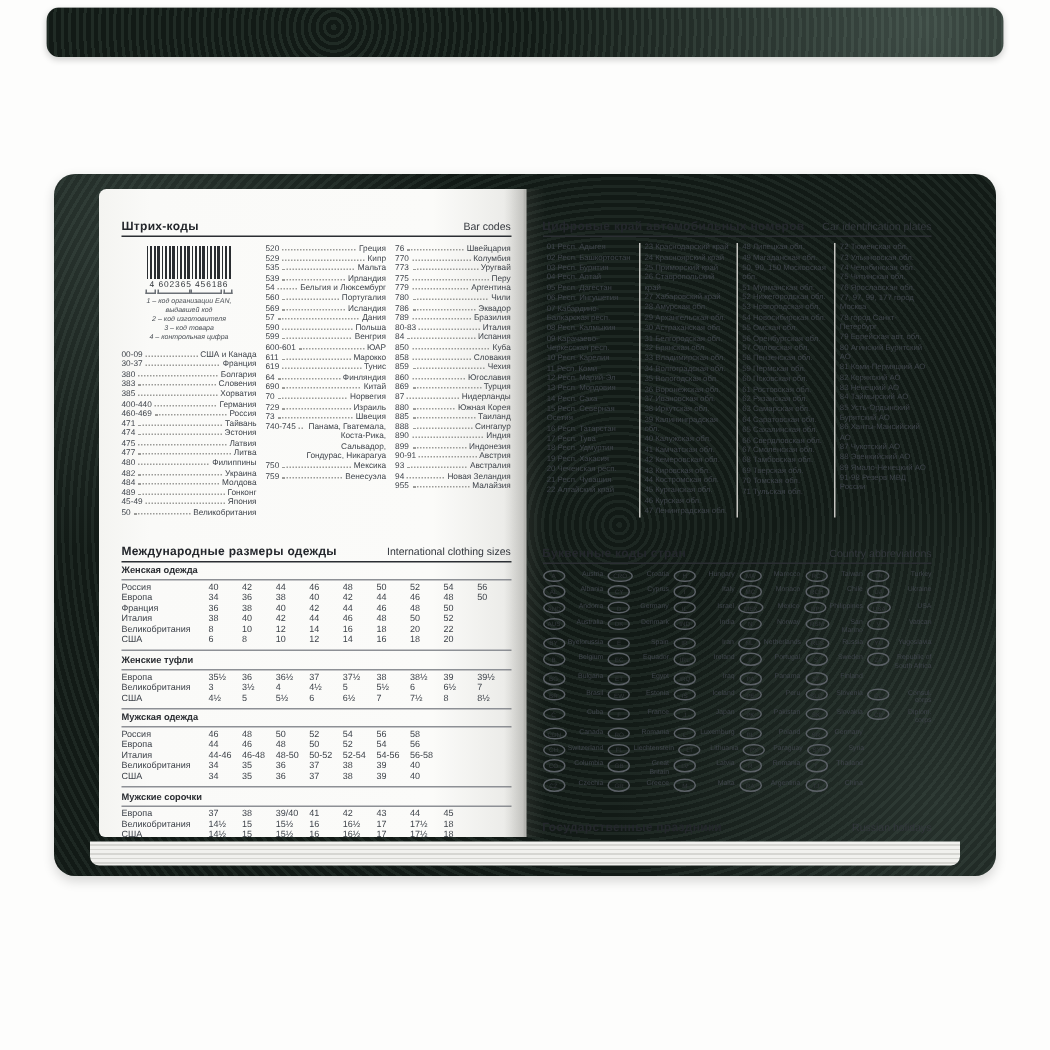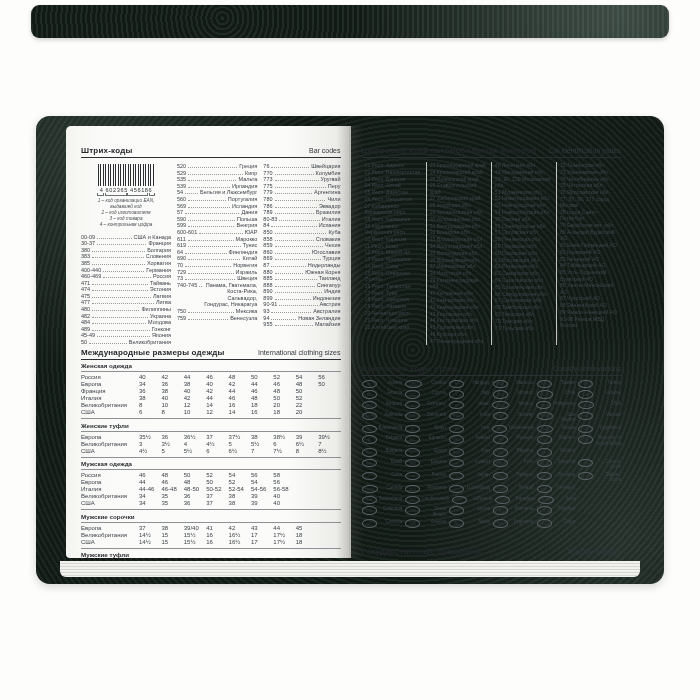--- a/index.html
+++ b/index.html
@@ -44,21 +44,21 @@
   .bc-num{font-size:5.6px;letter-spacing:.6px;color:#2e3237;margin-top:1px;}
   .brackets{display:flex;justify-content:space-between;width:58px;margin:0 auto 2px auto;height:3px;}
   .br{border:1px solid #6a6f75;border-top:none;height:2px;}
   .br1{width:5px;}.br2{width:20px;}.br3{width:19px;}.br4{width:4px;}
   .bc-legend{font-size:4.7px;line-height:1.3;font-style:italic;color:#4a4f55;}
   .code-row{display:flex;align-items:baseline;font-size:5.5px;line-height:6.6px;}
   .code-row .code{white-space:nowrap;}
   .code-row .dots{flex:1;border-bottom:1px dotted #9b9b98;margin:0 2px 1px 2px;min-width:3px;}
   .code-row .cname{text-align:right;max-width:72%;}
   
-  .sizes-head{margin-top:2px;}
+  .sizes-head{margin-top:17px;}
   .size-table{border-bottom:1px solid #8d9095;padding-bottom:2px;}
   .size-subhead{font-weight:bold;font-size:6.2px;color:#2a2d32;padding:2.5px 0 2px 0;}
   .size-table .rule{border-top:1px solid #8d9095;margin-bottom:2px;}
   .size-row{display:flex;font-size:6px;line-height:7px;}
   .size-row .lbl{width:58px;flex:none;}
   .size-row .val{flex:1;text-align:left;}
   
   .plates{display:flex;margin-top:4px;}
   .plate-col{flex:1;padding:0 3px;}
   .plate-col + .plate-col{border-left:1px solid #c6c6c2;}

